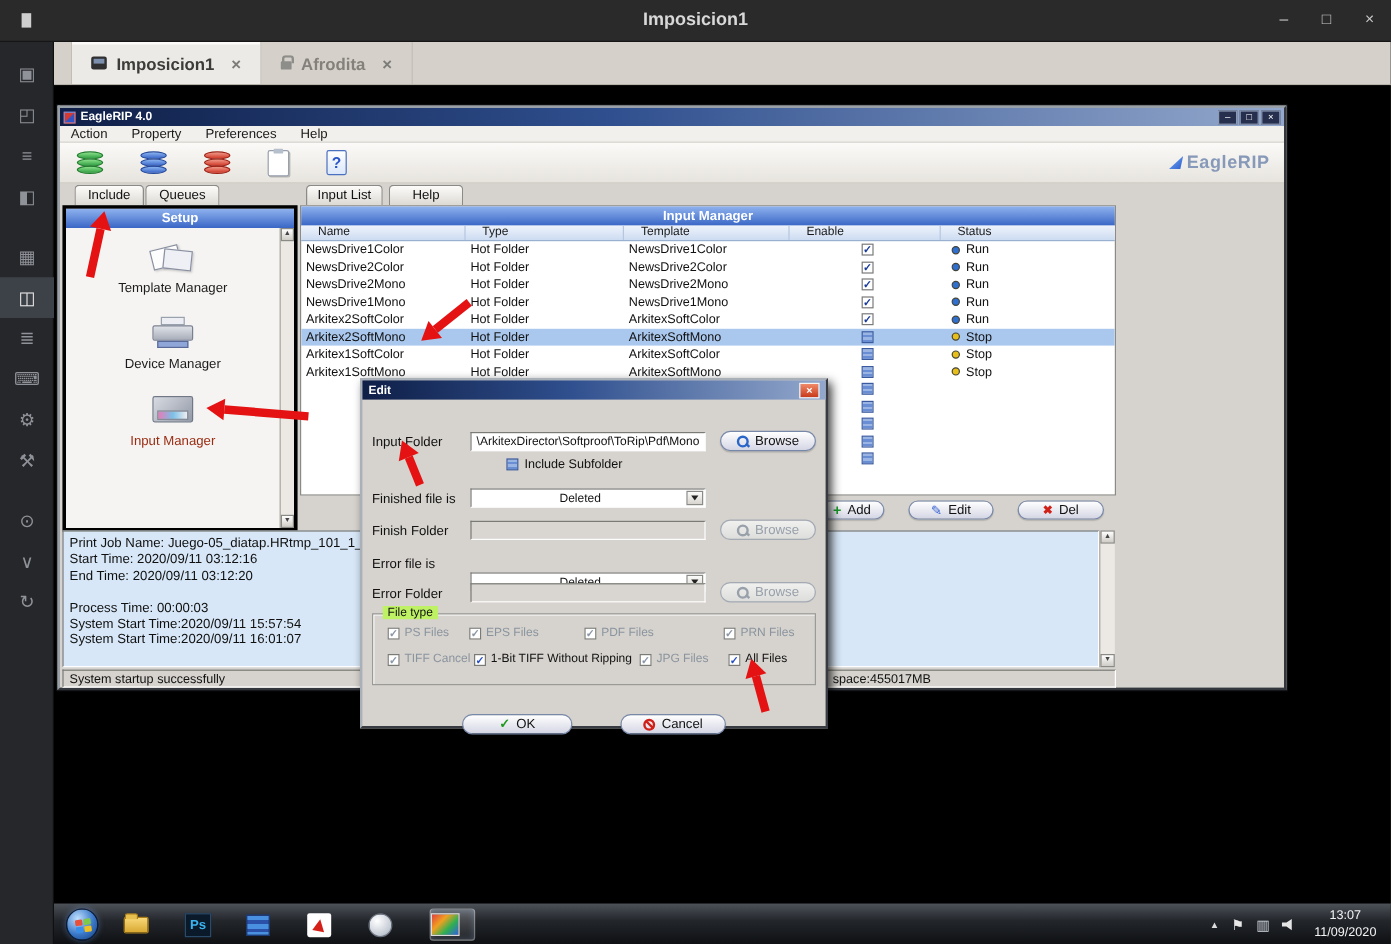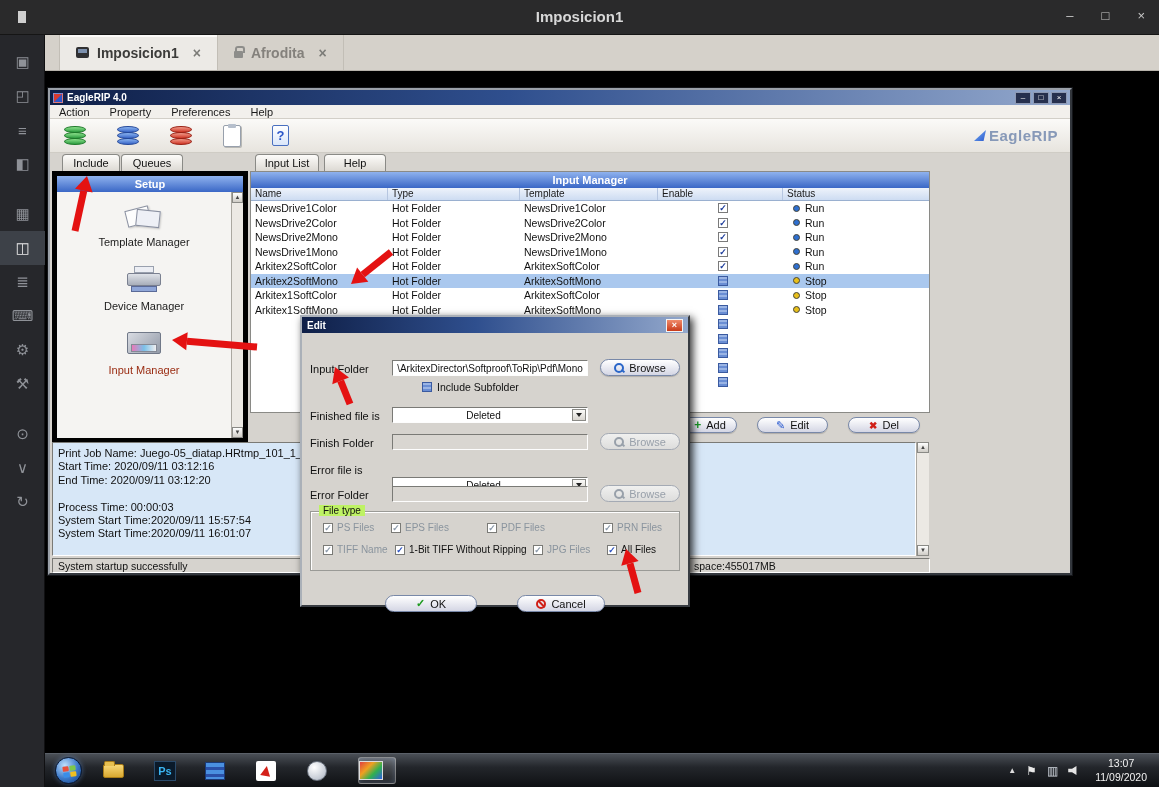--- a/index.html
+++ b/index.html
@@ -45,21 +45,21 @@
   .tb-doc { width:18px; height:22px; background:#fff; border:1px solid #98a0ac; border-radius:2px; box-shadow:1px 1px 0 #b8b8b4; position:relative; }
   .tb-doc::before { content:""; position:absolute; left:4px; top:-2px; width:8px; height:4px; background:#b6bfcc; border-radius:1px; }
   .tb-help { width:17px; height:21px; background:linear-gradient(#ffffff,#dbe7fa); border:1px solid #4a70c0; border-radius:2px; color:#2a55c8; font-weight:bold; font-size:13px; display:flex; align-items:center; justify-content:center; }
   .erip-logo { position:absolute; right:12px; top:8px; font-size:15px; font-weight:bold; color:#8799b8; display:flex; align-items:center; letter-spacing:.5px; }
   .wing { display:inline-block; width:12px; height:11px; background:linear-gradient(135deg,#7ab0f0,#2a5ad0); clip-path:polygon(0 100%,100% 0,80% 100%); margin-right:3px; }
 
   .vtabs { position:relative; height:18px; background:#d6d3ce; }
   .vtab { position:absolute; top:1px; height:17px; background:linear-gradient(#fdfcfa,#dcd9d3); border:1px solid #8a8a86; border-bottom:none; border-radius:4px 4px 0 0; font-size:11px; display:flex; align-items:center; justify-content:center; color:#111; }
 
   .blue-header { height:16px; background:linear-gradient(#8fb2ee,#3a67c6); color:#fff; font-weight:bold; font-size:11px; display:flex; align-items:center; justify-content:center; }
-  .setup-panel { left:2px; top:81px; width:196px; height:272px; background:#f5f4f2; border:5px solid #000000; }
+  .setup-panel { left:2px; top:81px; width:196px; height:272px; background:#f5f4f2; border:3px solid #000000; }
   .setup-items { position:absolute; left:0; top:16px; right:12px; bottom:0; }
   .setup-item { height:64px; display:flex; flex-direction:column; align-items:center; justify-content:center; gap:3px; }
   .setup-label { font-size:11px; color:#1c1c1c; }
   .setup-item.sel .setup-label { color:#9a2c12; }
 
   .icon-tm,.icon-dm,.icon-im,.icon-tb { position:relative; width:44px; height:32px; }
   .icon-tm i { position:absolute; width:24px; height:17px; background:#fdfdfd; border:1px solid #8a90a0; box-shadow:1px 1px 2px #00000030; }
   .icon-tm .p1 { left:4px; top:7px; transform:rotate(-14deg); }
   .icon-tm .p2 { left:14px; top:9px; transform:rotate(6deg); background:#eef0f6; }
   .icon-dm .dm-top { position:absolute; left:12px; top:1px; width:20px; height:7px; background:#eceef4; border:1px solid #99a0ae; }
@@ -69,21 +69,21 @@
   .icon-im .im-strip { position:absolute; left:9px; top:15px; width:26px; height:8px; background:linear-gradient(90deg,#e87ab8,#7ac0e8,#f0eef0); border:1px solid #848a96; }
   .icon-tb .tb-body { position:absolute; left:6px; top:13px; width:32px; height:14px; background:linear-gradient(#d4d8de,#9aa2ae); border:1px solid #737b88; border-radius:2px; }
   .icon-tb .tb-lid { position:absolute; left:6px; top:8px; width:32px; height:6px; background:linear-gradient(#e8eaee,#b0b6c0); border:1px solid #737b88; border-radius:2px 2px 0 0; }
   .icon-tb .tb-handle { position:absolute; left:17px; top:3px; width:10px; height:6px; border:2px solid #737b88; border-bottom:none; border-radius:4px 4px 0 0; }
 
   .scrollv { background:#ece9e4; border-left:1px solid #aaa7a0; display:flex; flex-direction:column; justify-content:space-between; }
   .scrollv .sb { height:11px; width:100%; background:linear-gradient(#fff,#cfccc6); border:1px solid #8a8a86; font-size:6px; line-height:9px; text-align:center; color:#444; }
 
   .im-panel { left:200px; top:81px; width:680px; height:242px; background:#fff; border:1px solid #8a8a86; }
   .thead { position:absolute; left:0; top:16px; right:0; height:13px; background:linear-gradient(#eef3fb,#cddcf2); border-bottom:1px solid #9ab0d0; display:flex; font-size:10px; color:#1a1a1a; }
-  .thead span { padding-left:4px; border-right:1px solid #b6c6e0; overflow:hidden; white-space:nowrap; }
+  .thead span { padding-left:4px; border-right:1px solid #b6c6e0; overflow:hidden; white-space:nowrap;margin-left:10px; }
   .tbody { position:absolute; left:0; top:29px; right:0; bottom:0; overflow:hidden; }
   .trow { display:flex; height:14.5px; align-items:center; font-size:10.5px; color:#111; }
   .trow.sel { background:#aac8ee; }
   .tcell { padding-left:4px; overflow:hidden; white-space:nowrap; height:100%; display:flex; align-items:center; }
   .tcell.en { padding-left:60px; }
   .ck { width:10px; height:10px; background:#fff; border:1px solid #7a7a7a; color:#1a3a9a; font-size:9px; line-height:8px; font-weight:bold; text-align:center; display:block; }
   .sq { width:10px; height:10px; background:repeating-linear-gradient(180deg,#9ab4e4 0 2px,#6a8ed4 2px 4px); border:1px solid #3a5aa0; display:block; }
   .dot { width:7px; height:7px; border-radius:50%; border:1px solid #44443a; margin-right:5px; display:block; }
 
   .pill { border-radius:9px; background:linear-gradient(#ffffff,#d4d6e4); border:1px solid #7888a8; box-shadow:0 1px 1px #00000030; font-size:11px; display:flex; align-items:center; justify-content:center; gap:5px; color:#111; }
@@ -527,21 +527,21 @@
           <div class="ft-item dis" style="left: 176px; top: 10px;">
             <span class="ckd">✓</span>
             <span>PDF Files</span>
           </div>
           <div class="ft-item dis" style="left: 292px; top: 10px;">
             <span class="ckd">✓</span>
             <span>PRN Files</span>
           </div>
           <div class="ft-item dis" style="left: 12px; top: 32px;">
             <span class="ckd">✓</span>
-            <span>TIFF Name</span>
+            <span>TIFF Cancel</span>
           </div>
           <div class="ft-item" style="left: 84px; top: 32px;">
             <span class="ckd">✓</span>
             <span>1-Bit TIFF Without Ripping</span>
           </div>
           <div class="ft-item dis" style="left: 222px; top: 32px;">
             <span class="ckd">✓</span>
             <span>JPG Files</span>
           </div>
           <div class="ft-item" style="left: 296px; top: 32px;">

